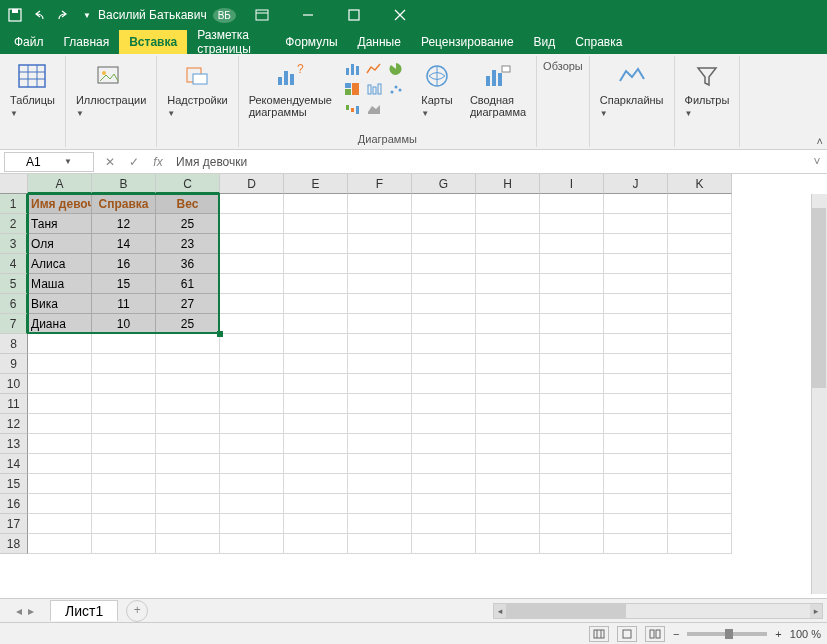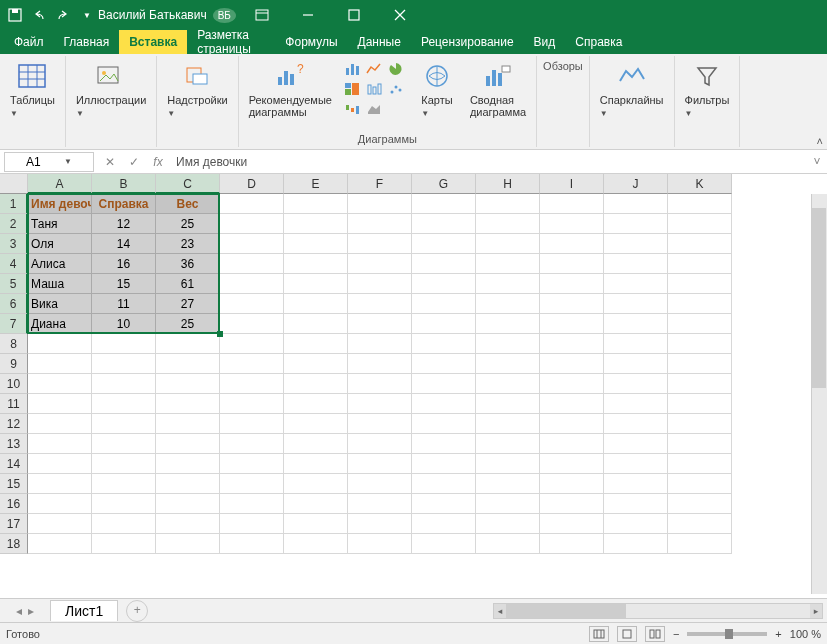--- a/index.html
+++ b/index.html
@@ -604,21 +604,20 @@
   <div class="hscroll-area">
     <div class="hscroll">
       <div class="hscroll-arrow" style="left:0">◂</div>
       <div class="hscroll-thumb"></div>
       <div class="hscroll-arrow" style="right:0">▸</div>
     </div>
   </div>
 </div>
 
 <div class="statusbar">
-  <div class="stat-left">Готово</div>
   <div class="stat-right">
     <div class="view-btn">
         <svg width="12" height="10">
           <rect x="1" y="1" width="10" height="8" fill="none" stroke="#666"></rect>
           <line x1="4" y1="1" x2="4" y2="9" stroke="#666"></line>
           <line x1="8" y1="1" x2="8" y2="9" stroke="#666"></line>
         </svg>
       </div>
     <div class="view-btn">
         <svg width="12" height="10">

